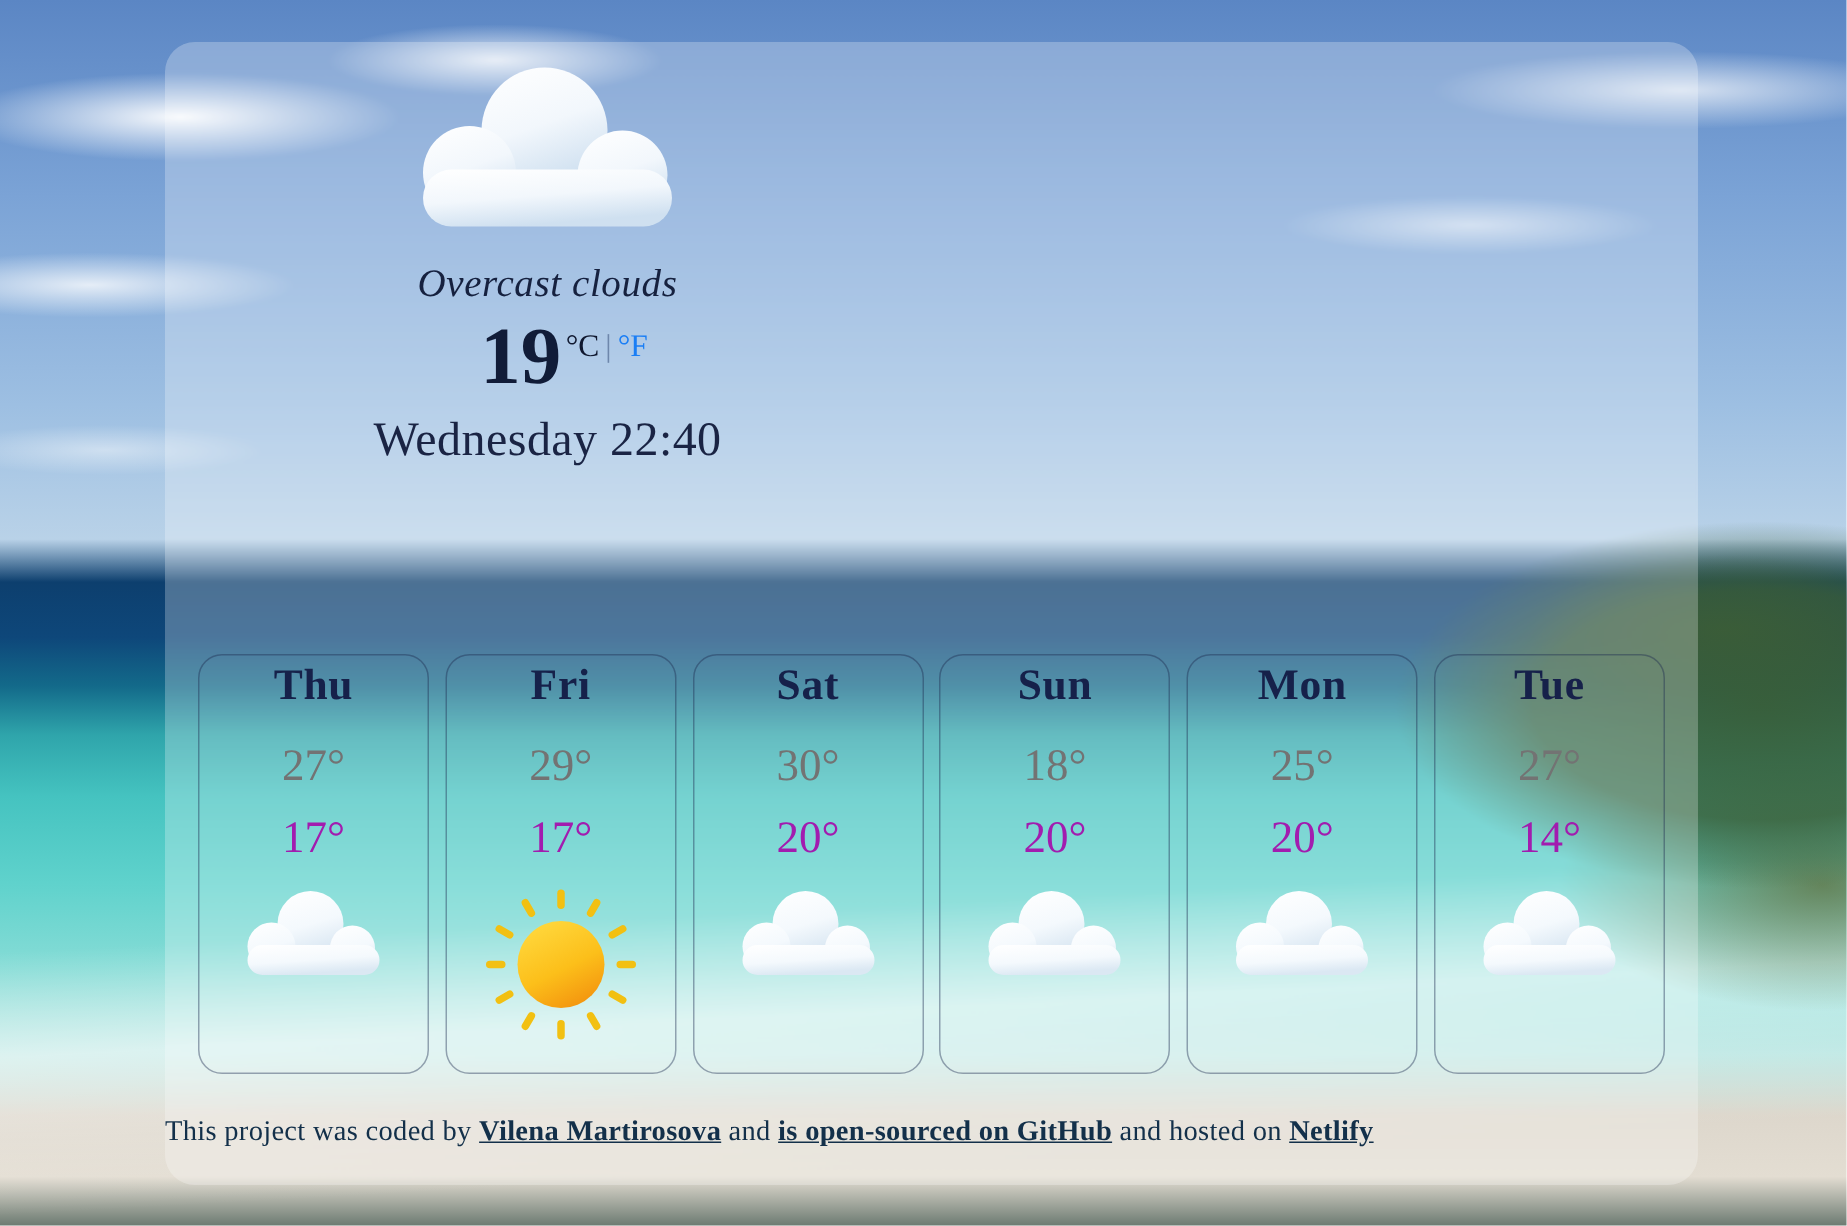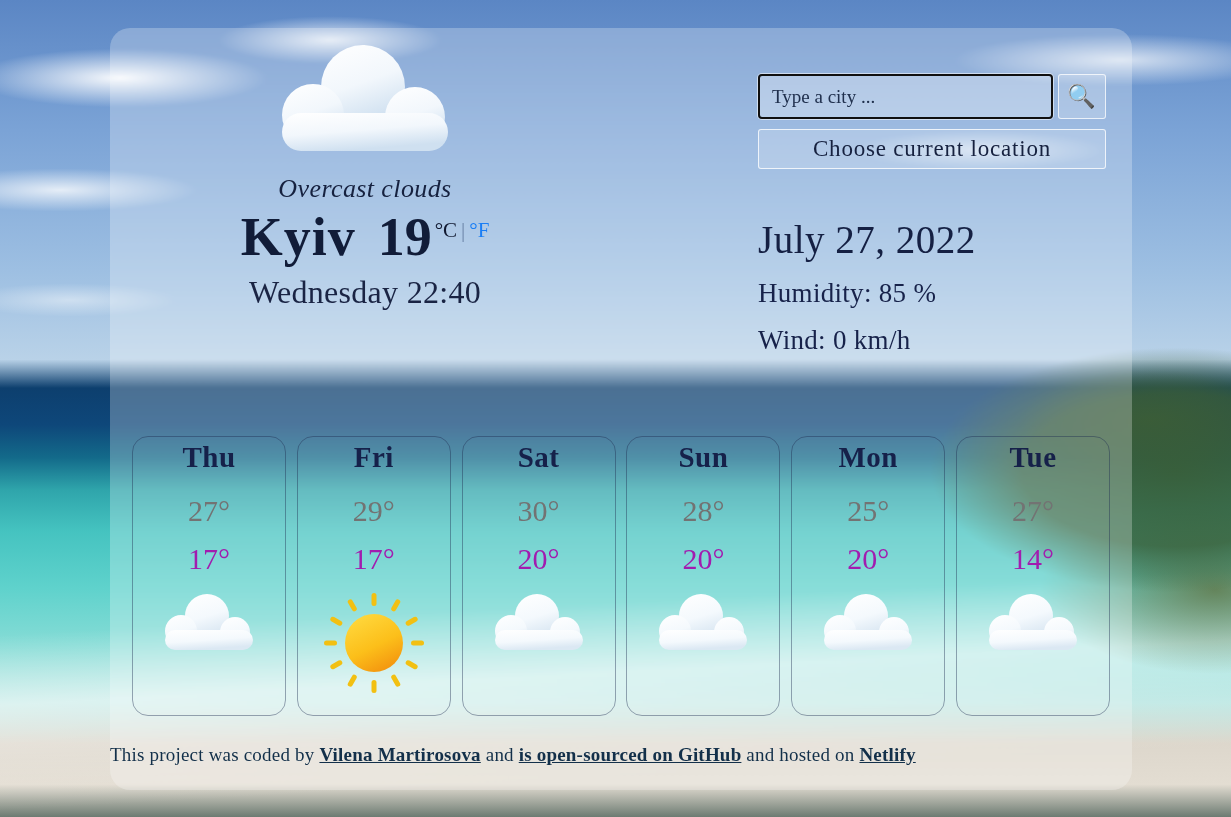--- a/index.html
+++ b/index.html
@@ -259,45 +259,29 @@
         <circle cx="98" cy="52" r="42"></circle>
         <circle cx="48" cy="80" r="31"></circle>
         <circle cx="150" cy="82" r="30"></circle>
         <rect x="17" y="78" width="166" height="38" rx="19"></rect>
       </g>
     </svg>
 
     <div id="condition-text">Overcast clouds</div>
 
     <div id="city-temp-row">
-      <span id="city-name">Kyiv</span>
       <span id="temp-value">19</span>
       <span id="unit-toggle">
         <a id="unit-celsius" href="#">°C</a><span id="unit-separator">|</span><a id="unit-fahrenheit" href="#">°F</a>
       </span>
     </div>
 
     <div id="datetime-text">Wednesday 22:40</div>
   </div>
 
-  <div id="right-block">
-
-    <div id="search-row">
-      <input id="search-input" type="text" placeholder="Type a city ..." style="">
-      <button id="search-button">
-        <span>🔍</span>
-      </button>
-    </div>
-
-    <button id="location-button">Choose current location</button>
-
-    <div id="date-text">July 27, 2022</div>
-    <div class="detail-line">Humidity:  85 %</div>
-    <div class="detail-line">Wind:  0  km/h</div>
-  </div>
 
   <div id="forecast-strip">
       <div class="forecast-card">
         <div class="forecast-day">Thu</div>
         <div class="forecast-max">27°</div>
         <div class="forecast-min">17°</div>
         <div class="forecast-icon"><svg width="104" height="68" viewBox="0 0 104 68">
             <defs>
               <linearGradient id="cg0" x1="0" y1="0" x2="0.3" y2="1">
                 <stop offset="0%" stop-color="#ffffff"></stop>
@@ -355,21 +339,21 @@
             <g fill="url(#cg2)">
               <circle cx="50" cy="26" r="22"></circle>
               <circle cx="24" cy="41" r="16"></circle>
               <circle cx="78" cy="42" r="15"></circle>
               <rect x="8" y="40" width="88" height="20" rx="10"></rect>
             </g>
           </svg></div>
       </div>
       <div class="forecast-card">
         <div class="forecast-day">Sun</div>
-        <div class="forecast-max">28°</div>
+        <div class="forecast-max">18°</div>
         <div class="forecast-min">20°</div>
         <div class="forecast-icon"><svg width="104" height="68" viewBox="0 0 104 68">
             <defs>
               <linearGradient id="cg3" x1="0" y1="0" x2="0.3" y2="1">
                 <stop offset="0%" stop-color="#ffffff"></stop>
                 <stop offset="60%" stop-color="#f4f9fd"></stop>
                 <stop offset="100%" stop-color="#dbe8f3"></stop>
               </linearGradient>
             </defs>
             <g fill="url(#cg3)">

